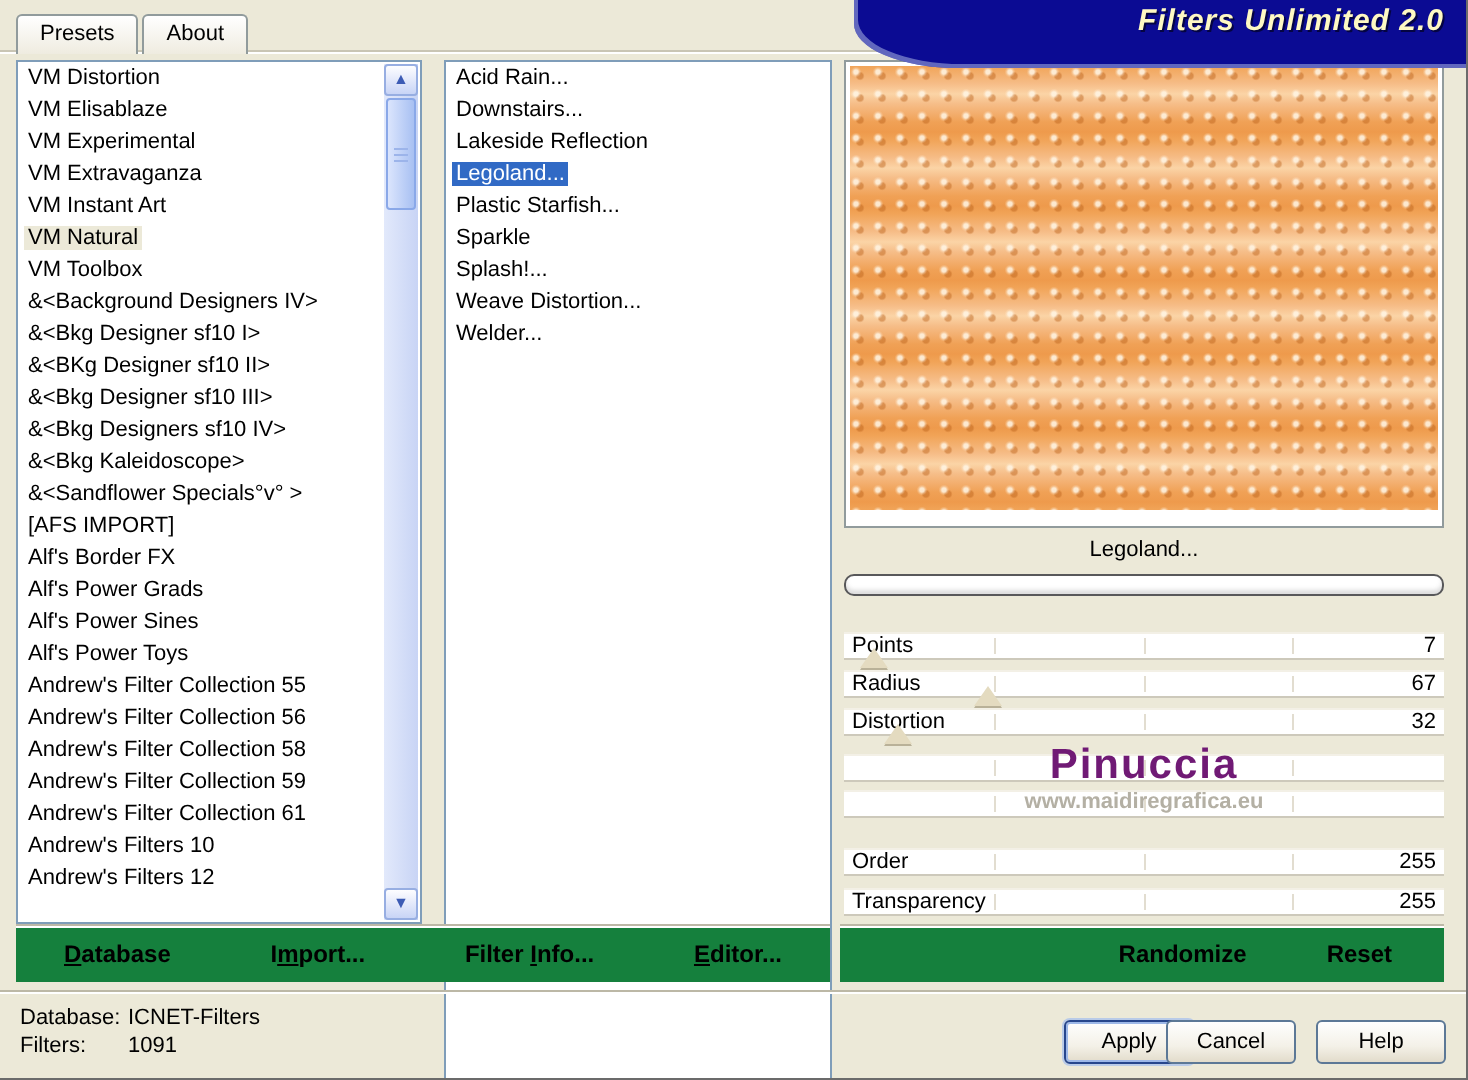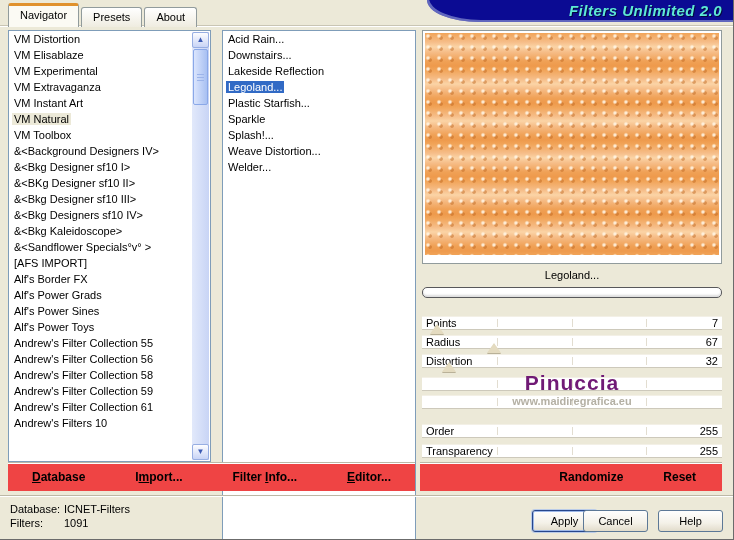--- a/index.html
+++ b/index.html
@@ -2,23 +2,23 @@
 <html><head>
 <meta charset="utf-8">
 <style>
   html,body{margin:0;padding:0;}
   body{width:734px;height:540px;position:relative;overflow:hidden;
        font-family:"Liberation Sans", sans-serif;font-size:11px;color:#000;
        background:#ece9d8;}
   .frame{position:absolute;inset:0;border-right:1px solid #6b6b6b;border-bottom:1px solid #6b6b6b;box-sizing:border-box;pointer-events:none;z-index:50;}
 
   
-  .banner{position:absolute;left:427px;top:0;right:0;height:22px;background:#0b0b93;
+  .banner{position:absolute;left:427px;top:0;right:0;height:34px;background:#0b0b93;
           border-bottom-left-radius:52px 22px;box-shadow:inset 2px -2px 0 rgba(170,180,225,.55);
-          color:#5eead4;font-weight:bold;font-style:italic;font-size:15px;line-height:21px;
+          color:#fef9c3;font-weight:bold;font-style:italic;font-size:15px;line-height:21px;
           text-align:right;padding-right:12px;box-sizing:border-box;letter-spacing:.5px;
           text-shadow:1px 1px 0 rgba(0,0,0,.55);z-index:3;}
 
   
   .tabbar{position:absolute;left:8px;top:3px;height:24px;display:flex;align-items:flex-end;gap:2px;z-index:4;}
   .tab{height:19px;line-height:19px;padding:0 11px;background:linear-gradient(#ffffff,#efece0);
        border:1px solid #919b9c;border-bottom:none;border-radius:3px 3px 0 0;cursor:default;}
   .tab.active{height:21px;line-height:19px;background:#fbfaf4;border-top:3px solid #e0912d;}
   .tab-underline{position:absolute;left:0;top:26px;width:734px;height:1px;background:#ffffff;box-shadow:0 -1px 0 #c9c5b4;z-index:1;}
 
@@ -65,21 +65,21 @@
         background-position:25% 50%,50% 50%,75% 50%;}
   .srow .lab{float:left;padding-left:4px;}
   .srow .val{float:right;padding-right:4px;}
   .thumb{position:absolute;width:0;height:0;border-left:7px solid transparent;border-right:7px solid transparent;
          border-bottom:10px solid #e4dbc0;filter:drop-shadow(0 1px 0 #b9b198);}
   .wm1{position:absolute;left:0;top:371px;width:300px;text-align:center;font-size:21px;font-weight:bold;
        color:#701a75;letter-spacing:1px;}
   .wm2{position:absolute;left:0;top:395px;width:300px;text-align:center;font-size:11px;font-weight:bold;color:#b4b0a4;}
 
   
-  .cmd{position:absolute;top:462px;height:29px;background:#ef4444;border-top:1px solid #bcb8a6;
+  .cmd{position:absolute;top:462px;height:29px;background:#15803d;border-top:1px solid #bcb8a6;
        box-shadow:inset 0 1px 0 #fff;display:flex;align-items:center;box-sizing:border-box;
        font-weight:bold;font-size:12px;}
   .cmd-left{left:8px;width:407px;justify-content:space-between;padding:0 24px;}
   .cmd-right{left:420px;width:302px;justify-content:flex-end;gap:40px;padding-right:26px;}
   .cmdbtn{cursor:default;white-space:nowrap;}
   .cmdbtn u{text-decoration:underline;}
 
   
   .statusbar{position:absolute;left:0;right:0;top:496px;bottom:0;border-top:1px solid #fff;
              box-shadow:0 -1px 0 #bcb8a6;}
@@ -93,21 +93,20 @@
   .xpbtn.default{border-color:#26468c;box-shadow:inset 0 0 0 1px #9db8e8,0 0 0 1px #b9cbe8;}
 </style>
 </head>
 <body>
 
 <div class="banner">
   <span>Filters Unlimited 2.0</span>
 </div>
 
 <div class="tabbar" id="tabbar">
-    <div class="tab active">Navigator</div>
     <div class="tab">Presets</div>
     <div class="tab">About</div>
   </div>
 <div class="tab-underline"></div>
 
 <div class="listbox" id="left-list">
   <div id="left-items">
       <div class="litem"><span>VM Distortion</span></div>
       <div class="litem"><span>VM Elisablaze</span></div>
       <div class="litem"><span>VM Experimental</span></div>
@@ -126,20 +125,21 @@
       <div class="litem"><span>Alf's Border FX</span></div>
       <div class="litem"><span>Alf's Power Grads</span></div>
       <div class="litem"><span>Alf's Power Sines</span></div>
       <div class="litem"><span>Alf's Power Toys</span></div>
       <div class="litem"><span>Andrew's Filter Collection 55</span></div>
       <div class="litem"><span>Andrew's Filter Collection 56</span></div>
       <div class="litem"><span>Andrew's Filter Collection 58</span></div>
       <div class="litem"><span>Andrew's Filter Collection 59</span></div>
       <div class="litem"><span>Andrew's Filter Collection 61</span></div>
       <div class="litem"><span>Andrew's Filters 10</span></div>
+      <div class="litem"><span>Andrew's Filters 12</span></div>
     </div>
   <div class="vscroll">
     <div class="sbtn up">▲</div>
     <div class="sthumb">
         <i></i>
       </div>
     <div class="sbtn down">▼</div>
   </div>
 </div>
 

